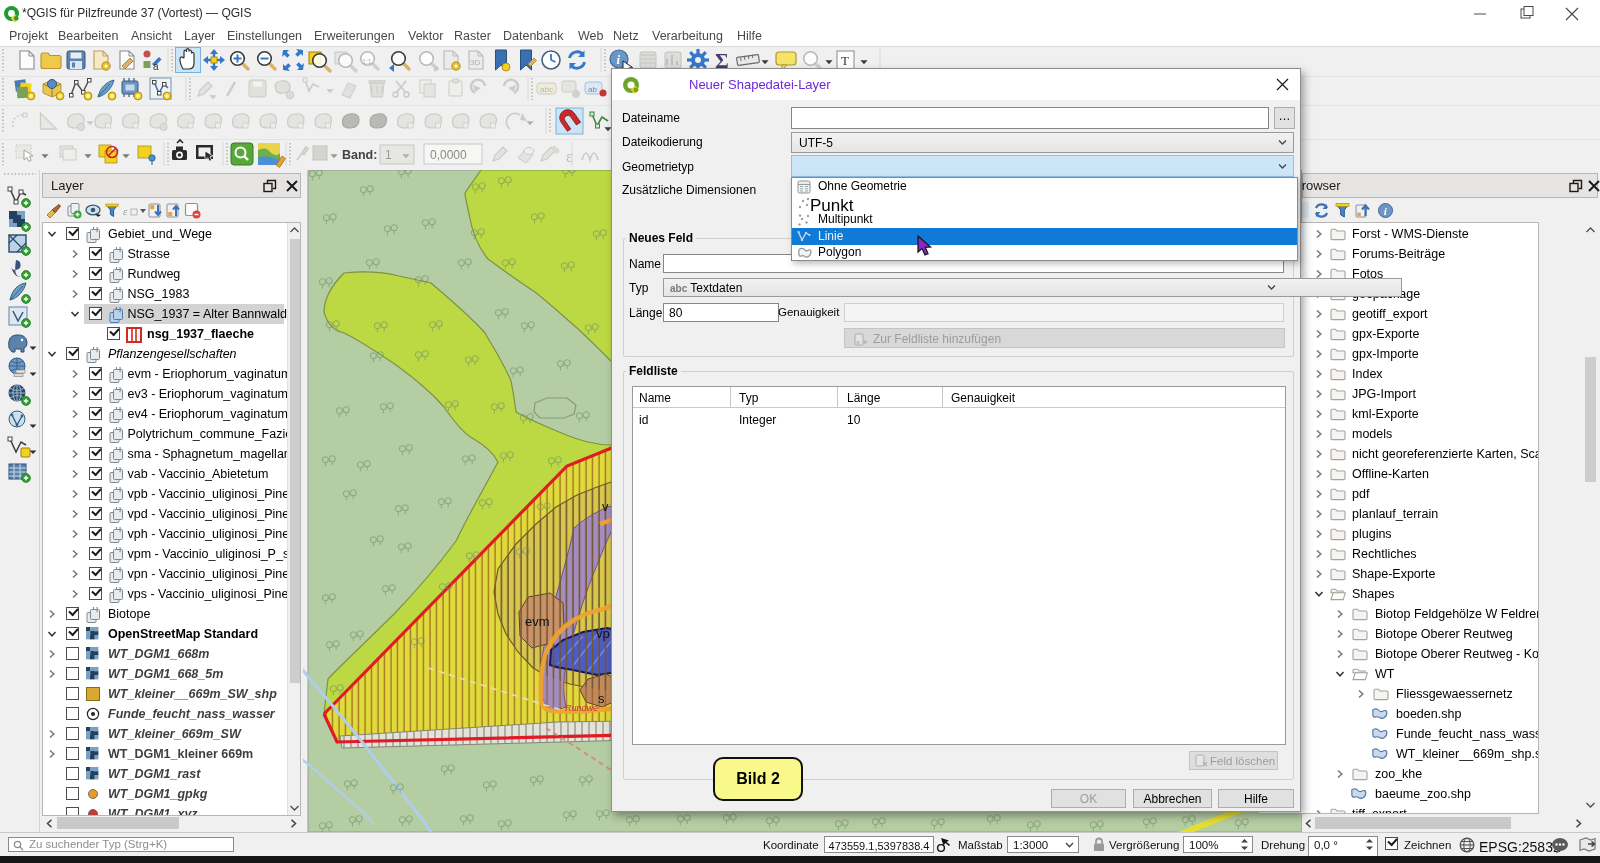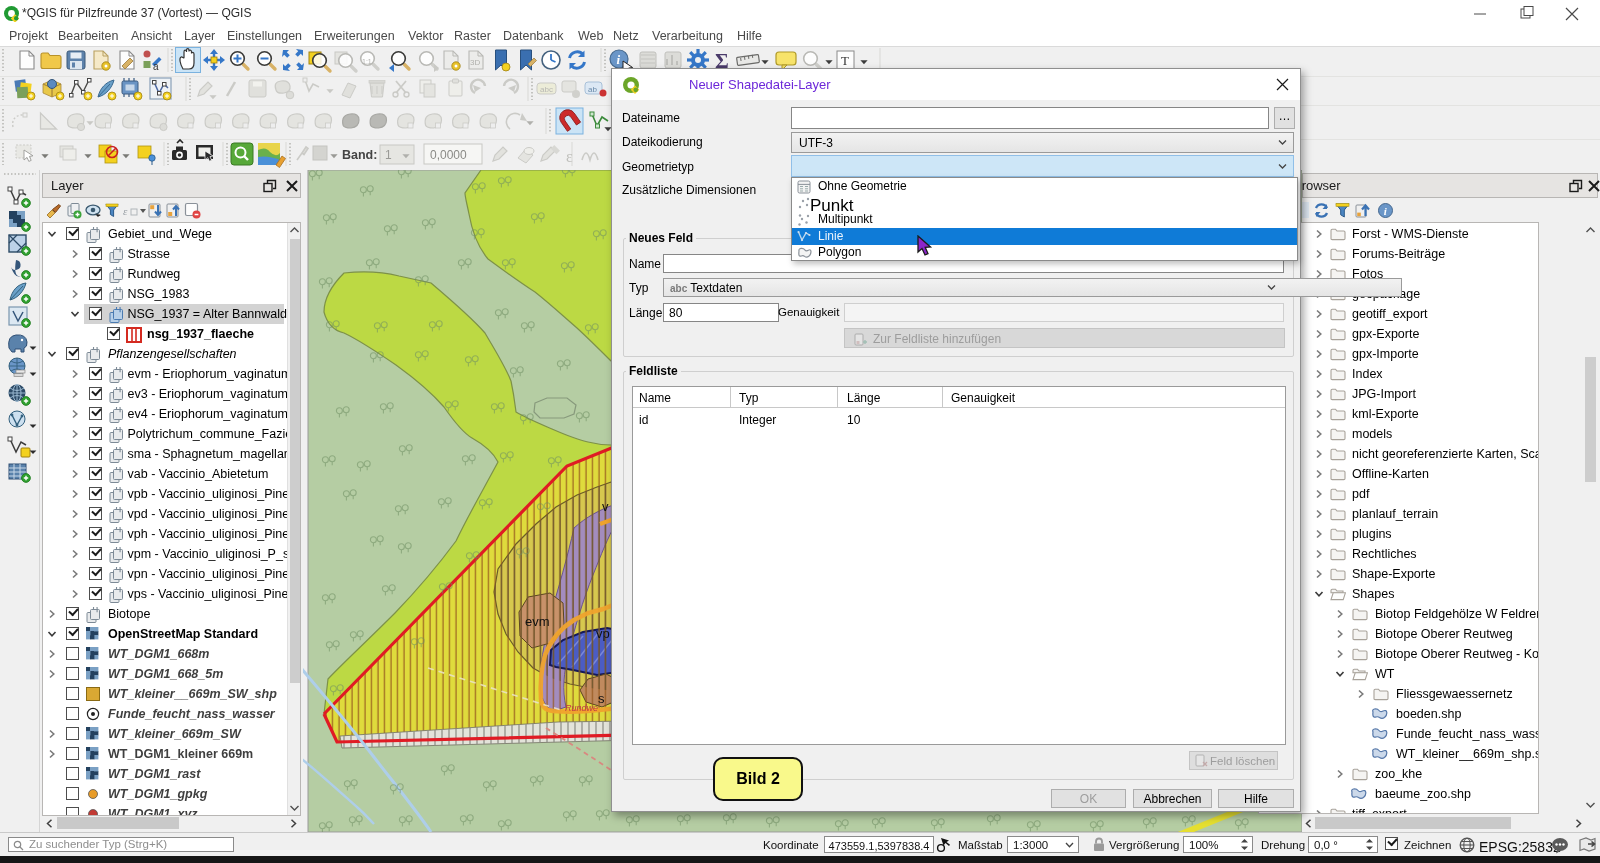--- a/index.html
+++ b/index.html
@@ -1373,21 +1373,21 @@
   <rect x="2" y="6.5" width="10" height="7.5" rx="1" fill="#9a9a9a"></rect>
   <path d="M4 6.5 L4 4.5 A3 3 0 0 1 10 4.5 L10 6.5" fill="none" stroke="#9a9a9a" stroke-width="1.8"></path>
       </svg>
 <span style="position:absolute;left:1109px;top:6px;font-size:11.5px">Vergrößerung</span>
 <div style="position:absolute;left:1183px;top:3px;width:70px;height:17px;background:#fff;border:1px solid #8a8a8a;font-size:11.5px;padding:2px 0 0 5px">100%</div>
 <svg style="position:absolute;left:1240px;top:5px" width="9" height="13" viewBox="0 0 9 13">
         <path d="M1 4.5 L4.5 1 L8 4.5 Z" fill="#444"></path>
         <path d="M1 8.5 L4.5 12 L8 8.5 Z" fill="#444"></path>
       </svg>
 <span style="position:absolute;left:1261px;top:6px;font-size:11.5px">Drehung</span>
-<div style="position:absolute;left:1308px;top:3px;width:70px;height:17px;background:#fff;border:1px solid #8a8a8a;font-size:11.5px;padding:2px 0 0 5px">0,0 °</div>
+<div style="position:absolute;left:1308px;top:3px;width:70px;height:27px;background:#fff;border:1px solid #8a8a8a;font-size:11.5px;padding:2px 0 0 5px">0,0 °</div>
 <svg style="position:absolute;left:1365px;top:5px" width="9" height="13" viewBox="0 0 9 13">
         <path d="M1 4.5 L4.5 1 L8 4.5 Z" fill="#444"></path>
         <path d="M1 8.5 L4.5 12 L8 8.5 Z" fill="#444"></path>
       </svg>
 <span class="cb ck" style="left:1385px;top:4px"></span>
 <span style="position:absolute;left:1404px;top:6px;font-size:11.5px">Zeichnen</span>
 <svg style="position:absolute;left:1459px;top:4px" width="16" height="16" viewBox="0 0 16 16">
   <circle cx="8" cy="8" r="6.8" fill="none" stroke="#555" stroke-width="1.3"></circle>
   <ellipse cx="8" cy="8" rx="3.2" ry="6.8" fill="none" stroke="#555" stroke-width="1.1"></ellipse>
   <line x1="1.2" y1="8" x2="14.8" y2="8" stroke="#555" stroke-width="1.1"></line>
@@ -1420,21 +1420,21 @@
  <svg style="position:absolute;left:663px;top:8px" width="15" height="15" viewBox="0 0 15 15">
           <path d="M2 2 L13 13 M13 2 L2 13" stroke="#1a1a1a" stroke-width="1.2"></path>
         </svg>
 </div>
 <span class="lab12" style="left:10px;top:42px">Dateiname</span>
 <span class="lab12" style="left:10px;top:66px">Dateikodierung</span>
 <span class="lab12" style="left:10px;top:91px">Geometrietyp</span>
 <span class="lab12" style="left:10px;top:114px">Zusätzliche Dimensionen</span>
 <div class="input" style="left:179px;top:38px;width:478px;height:22px"></div>
 <div class="btn" style="left:662px;top:38px;width:21px;height:22px;padding-top:1px">…</div>
-<div class="combo" style="left:179px;top:63px;width:503px;height:21px;padding:3px 0 0 7px">UTF-3</div>
+<div class="combo" style="left:179px;top:63px;width:503px;height:21px;padding:3px 0 0 7px">UTF-5</div>
 <svg class="chev" style="left:666px;top:69px" viewBox="0 0 9 9">
         <path d="M1 2.5 L4.5 6 L8 2.5" fill="none" stroke="#444" stroke-width="1.3"></path>
       </svg>
 <div style="position:absolute;left:179px;top:86px;width:503px;height:22px;background:#cde6f7;border:1px solid #90bfe8"></div>
 <svg class="chev" style="left:666px;top:93px" viewBox="0 0 9 9">
         <path d="M1 2.5 L4.5 6 L8 2.5" fill="none" stroke="#444" stroke-width="1.3"></path>
       </svg>
 
 <div class="grpbox" style="left:11px;top:169px;width:671px;height:119px"></div>
 <span class="grplbl" style="left:14px;top:162px">Neues Feld</span>

